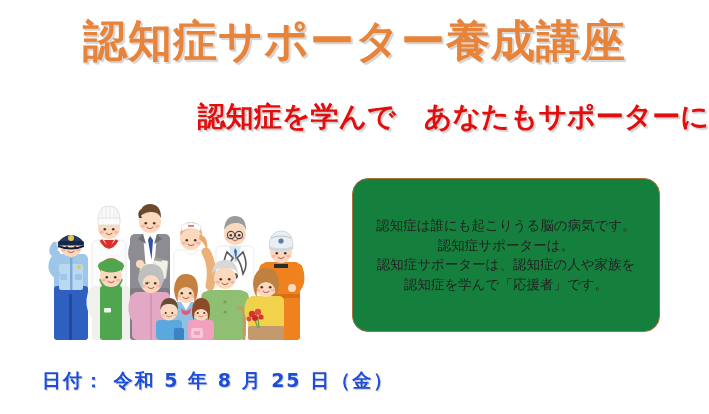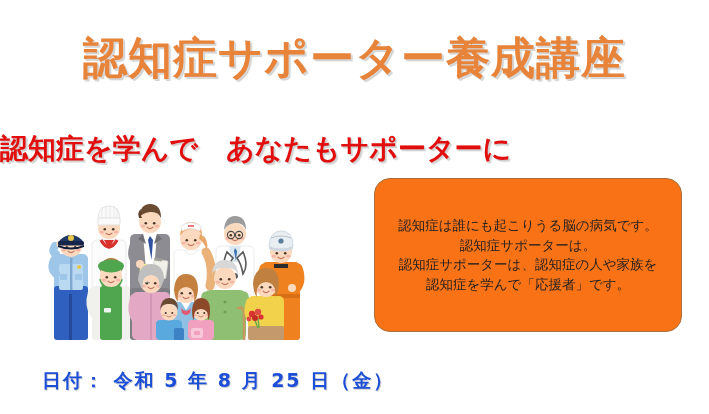--- a/index.html
+++ b/index.html
@@ -7,50 +7,49 @@
     width:709px;height:414px;
     background:#ffffff;
     font-family:"Liberation Sans","DejaVu Sans",sans-serif;
     overflow:hidden;
     position:relative;
   }
   .poster{position:absolute;inset:0;background:#fff;}
 
   
   .title{
-    position:absolute;left:0;top:29px;width:709px;
+    position:absolute;left:0;top:12px;width:709px;
     text-align:center;
     font-size:44px;
     font-weight:bold;
     letter-spacing:1px;
     color:#E8833A;
     text-shadow:1px 1px 0 #d9d9d9, 2px 2px 1px rgba(150,150,150,.45);
     font-family:"DejaVu Sans","Liberation Sans",sans-serif;
     white-space:nowrap;
   }
   .subtitle{
     position:absolute;left:0;top:98px;width:709px;
-    text-align:left;
+    text-align:right;
     font-size:28px;
     font-weight:bold;
     color:#E20E0E;
     text-shadow:1px 1px 0 #cfcfcf, 2px 2px 1px rgba(160,160,160,.45);
     font-family:"DejaVu Sans","Liberation Sans",sans-serif;
     white-space:nowrap;
-    margin-top:32px;
   }
 
   
   .infobox{
     position:absolute;left:352px;top:178px;width:308px;height:154px;
     border:1.6px solid #A9703E;
     border-radius:16px;
-    background:#f97316;
+    background:#15803d;
     box-sizing:border-box;
-    display:flex;flex-direction:column;align-items:center;justify-content:center;margin-left:22px;
+    display:flex;flex-direction:column;align-items:center;justify-content:center;
   }
   .infobox .line{
     font-size:13.5px;
     line-height:19.5px;
     color:#231f20;
     white-space:nowrap;
     font-family:"DejaVu Sans","Liberation Sans",sans-serif;
   }
 
   

